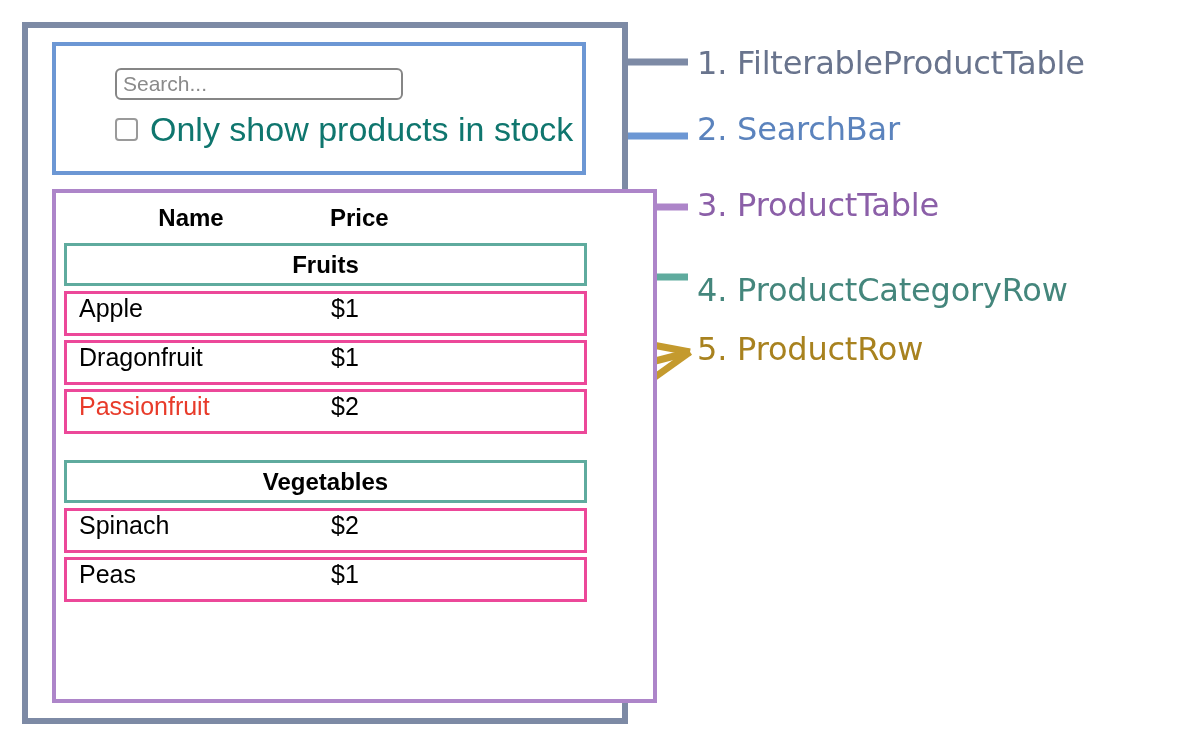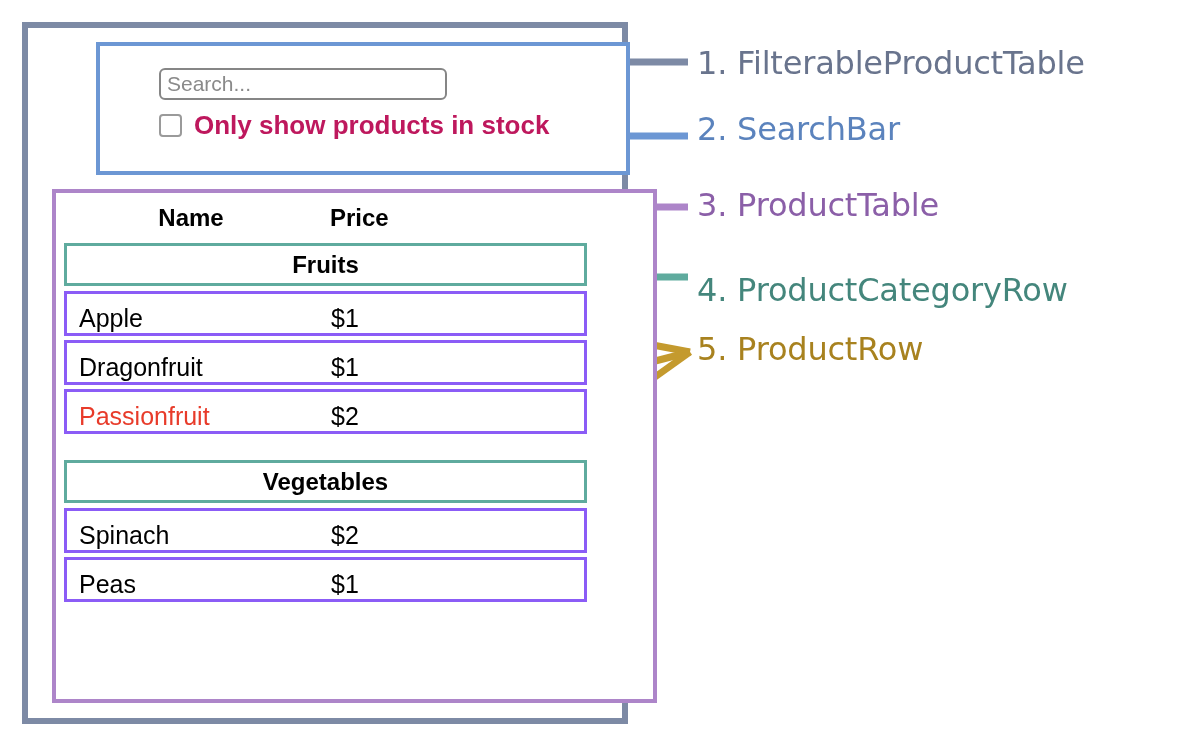--- a/index.html
+++ b/index.html
@@ -39,21 +39,20 @@
   
   #search-bar {
     position: absolute;
     left: 24px;
     top: 14px;
     width: 534px;
     height: 133px;
     box-sizing: border-box;
     border: 4px solid #6c97d4;
     background: #ffffff;
-    margin-left: 44px;
   }
   #search-input {
     position: absolute;
     left: 59px;
     top: 22px;
     width: 288px;
     height: 32px;
     box-sizing: border-box;
     border: 2px solid #868686;
     border-radius: 6px;
@@ -77,25 +76,24 @@
   #stock-checkbox {
     width: 23px;
     height: 23px;
     box-sizing: border-box;
     border: 2px solid #9a9a9a;
     border-radius: 4px;
     background: #ffffff;
     flex: 0 0 auto;
   }
   #stock-label {
-    font-size: 26px;
-    color: #be185d;
+    font-size: 34px;
+    color: #0f766e;
     line-height: 1;
     white-space: nowrap;
-    font-weight: bold;
   }
 
   
   #product-table {
     position: absolute;
     left: 24px;
     top: 161px;
     width: 605px;
     height: 514px;
     box-sizing: border-box;
@@ -140,24 +138,24 @@
     font-size: 24px;
     font-weight: bold;
     color: #000000;
     margin-bottom: 5px;
   }
 
   .product-row {
     box-sizing: border-box;
     width: 523px;
     height: 45px;
-    border: 3px solid #8b5cf6;
-    background: #ffffff;
-    display: flex;
-    align-items: flex-end;
+    border: 3px solid #ec4899;
+    background: #ffffff;
+    display: flex;
+    align-items: flex-start;
     margin-bottom: 4px;
   }
   .product-row .cell-name {
     width: 250px;
     padding-left: 12px;
     font-size: 25px;
     color: #000000;
     box-sizing: border-box;
   }
   .product-row .cell-price {

